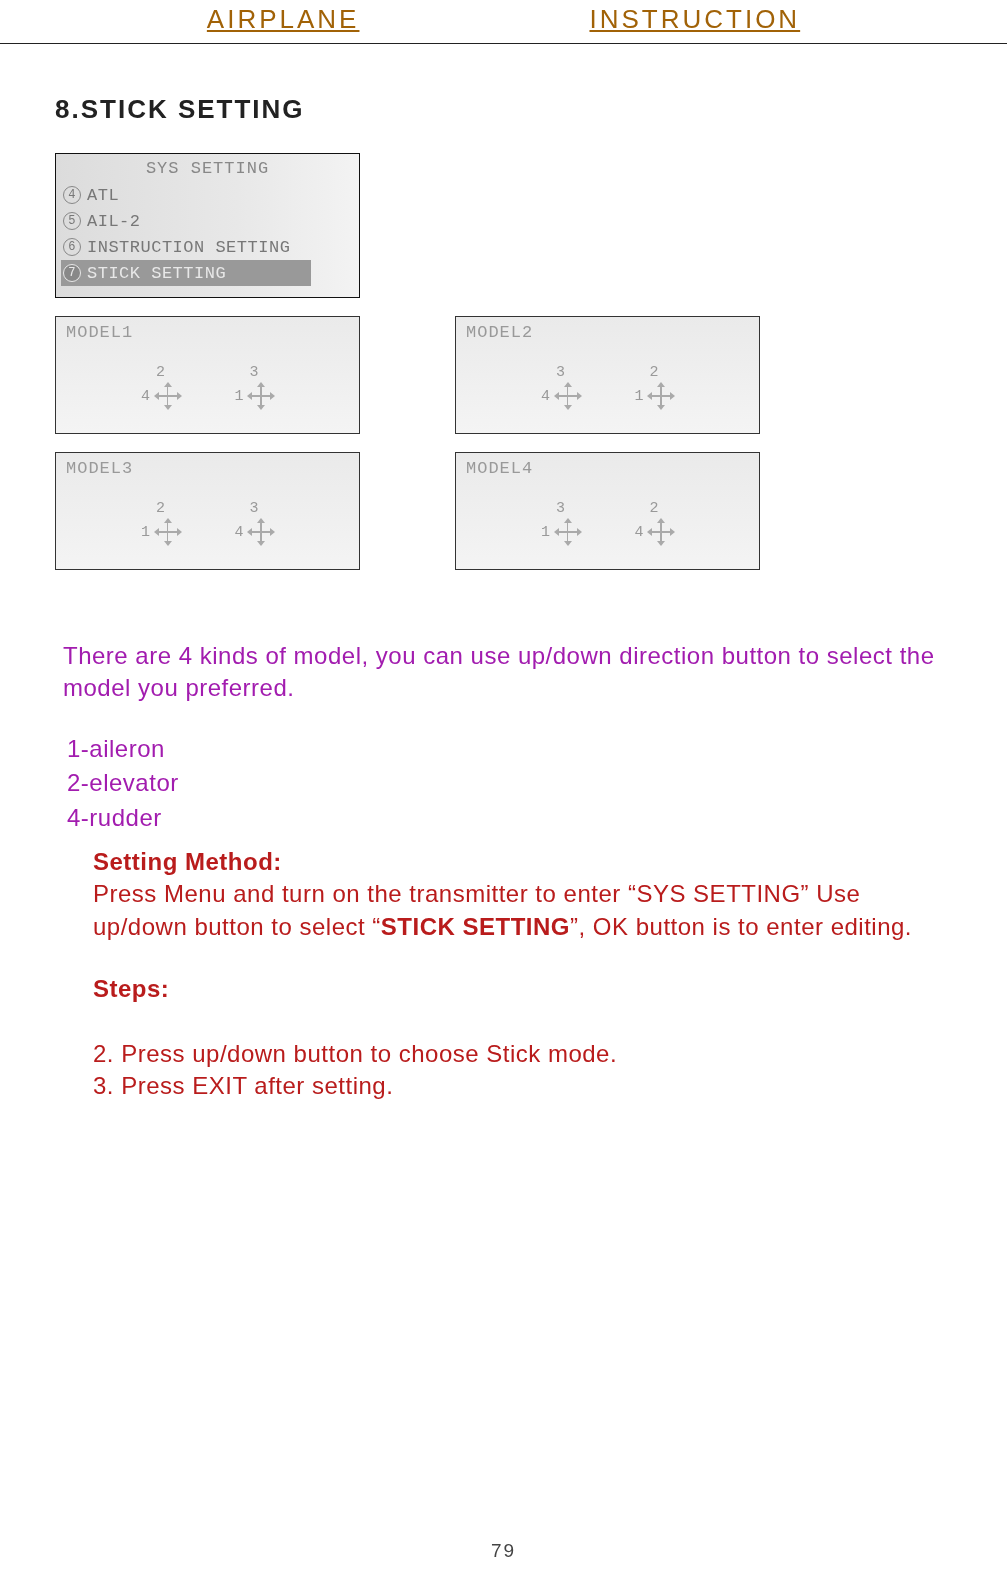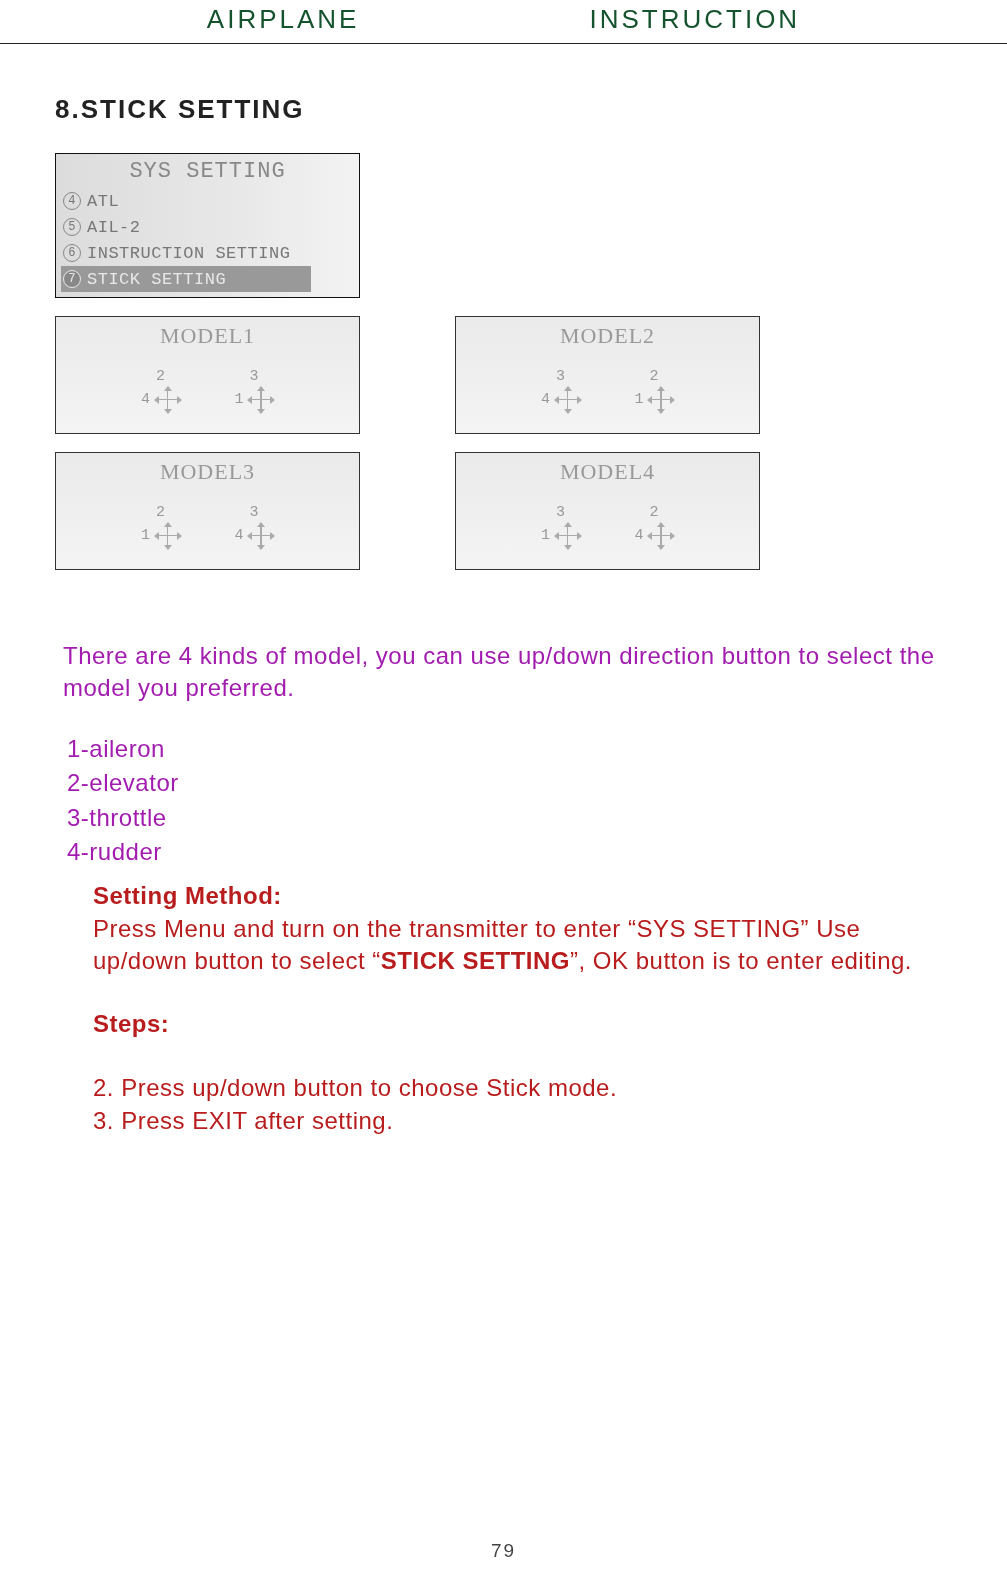--- a/index.html
+++ b/index.html
@@ -15,21 +15,22 @@
     display: flex;
     justify-content: center;
     gap: 230px;
     padding: 0 20px 8px 20px;
     border-bottom: 1.5px solid #222;
     margin-top: 4px;
   }
   .header span {
     font-size: 26px;
     letter-spacing: 3px;
-    color: #14532d;
+    color: #a16207;
+    text-decoration: underline;
   }
   .content {
     padding: 50px 55px 0 55px;
   }
   .section-title {
     font-size: 26px;
     font-weight: bold;
     letter-spacing: 2px;
     margin-bottom: 28px;
   }
@@ -40,21 +41,21 @@
     border: 1.5px solid #111;
     background: linear-gradient(to right, #dcdcdc 0%, #e8e8e8 60%, #f3f3f3 100%);
     position: relative;
     margin-bottom: 18px;
     padding: 5px 7px;
     font-family: "Courier New", monospace;
     color: #777;
   }
   .sys-title {
     text-align: center;
-    font-size: 22px;
+    font-size: 17px;
     letter-spacing: 1px;
     margin-bottom: 4px;
     color: #888;
   }
   .sys-row {
     display: flex;
     align-items: center;
     height: 26px;
     font-size: 17px;
     letter-spacing: 0.5px;
@@ -96,25 +97,24 @@
     height: 118px;
     border: 1.5px solid #333;
     background: linear-gradient(to bottom, #eaeaea, #f4f4f4);
     font-family: "Courier New", monospace;
     color: #999;
     padding: 6px 10px 4px 10px;
     display: flex;
     flex-direction: column;
   }
   .model-title {
-    text-align: center;
-    font-size: 22px;
+    text-align: left;
+    font-size: 17px;
     letter-spacing: 1px;
     margin-bottom: 2px;
-    font-family: Liberation Serif, serif;
   }
   .model-body {
     flex: 1;
     display: flex;
     justify-content: center;
     gap: 54px;
     align-items: center;
   }
   .stick-group {
     display: flex;
@@ -334,21 +334,20 @@
       </div>
     </div>
 
   </div>
 
   <div class="body-text intro">There are 4 kinds of model, you can use up/down direction button to select the model you preferred.</div>
 
   <div class="body-text legend">
     <div>1-aileron</div>
     <div>2-elevator</div>
-    <div>3-throttle</div>
     <div>4-rudder</div>
   </div>
 
   <div class="method-block">
     <div class="method-p">
       <span class="label">Setting Method:</span><br>
       <span>Press Menu and turn on the transmitter to enter “SYS SETTING” Use up/down button to select “</span><span class="bold-inline">STICK SETTING</span><span>”, OK button is to enter editing.</span>
     </div>
     <div>
       <span class="label">Steps:</span><br>

